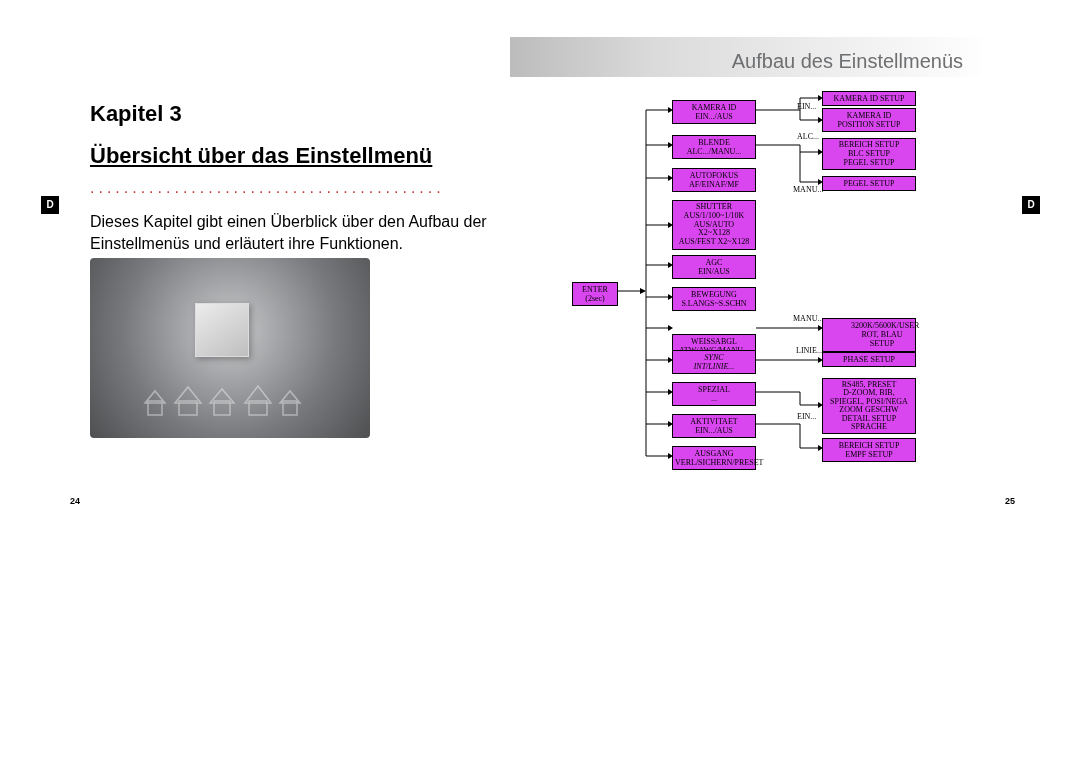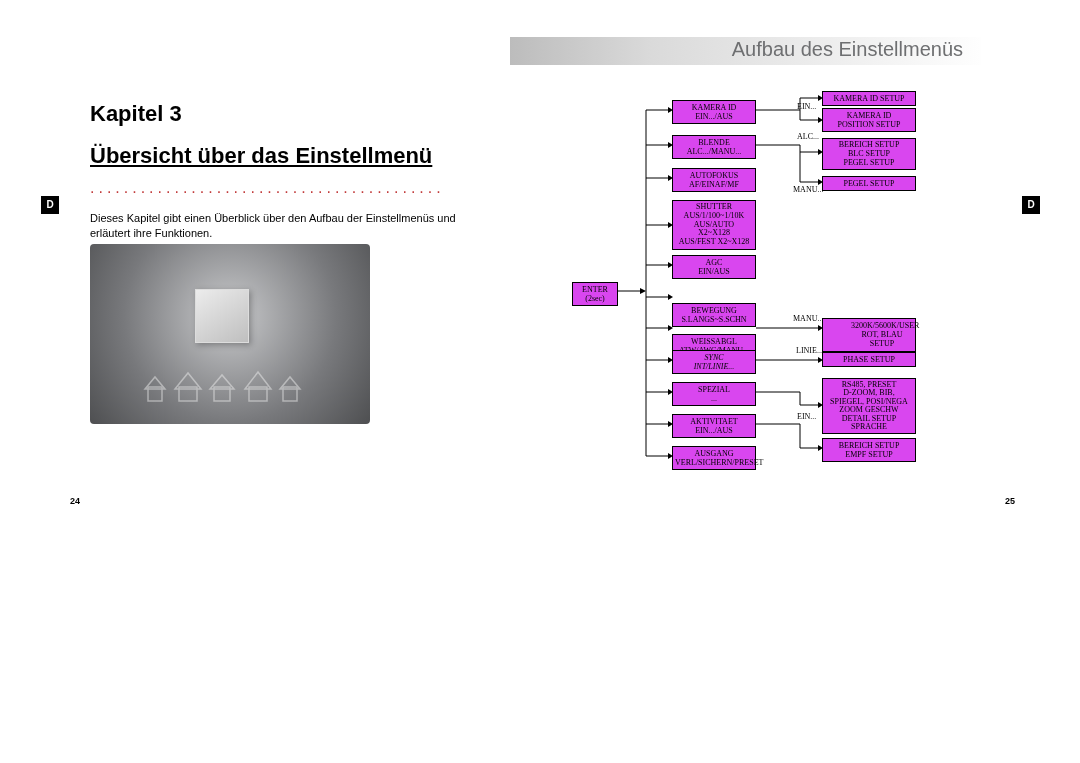--- a/index.html
+++ b/index.html
@@ -34,21 +34,21 @@
     text-decoration: underline;
   }
   .dots {
     font-size: 16px;
     letter-spacing: 4px;
     color: #c23c3c;
     white-space: nowrap;
     margin-bottom: 14px;
   }
   .intro {
-    font-size: 11px;
+    font-size: 16px;
     line-height: 1.4;
     margin-bottom: 3px;
   }
   .side-tab {
     position: absolute;
     top: 196px;
     width: 18px;
     height: 18px;
     background: #000;
     color: #fff;
@@ -83,21 +83,21 @@
     bottom: 20px;
     width: 180px;
     height: 55px;
     opacity: .5;
   }
   .banner {
     position: absolute;
     left: 510px;
     top: 37px;
     width: 471px;
-    height: 28px;
+    height: 40px;
     background: linear-gradient(90deg, #bcbcbc 0%, #dadada 30%, #fefefe 100%);
   }
   .banner-title {
     position: absolute;
     right: 18px;
     bottom: 4px;
     font-size: 20px;
     font-weight: 500;
     color: #6e6f71;
   }
@@ -204,21 +204,21 @@
     <div class="node c1" style="top:192px;">
       <span>ENTER</span><br>
       <span>(2sec)</span>
     </div>
 
     <div class="node c2" style="top:10px;">KAMERA ID<br>EIN.../AUS</div>
     <div class="node c2" style="top:45px;">BLENDE<br>ALC.../MANU...</div>
     <div class="node c2" style="top:78px;">AUTOFOKUS<br>AF/EINAF/MF</div>
     <div class="node c2" style="top:110px; line-height:1.1;">SHUTTER<br>AUS/1/100~1/10K<br>AUS/AUTO<br>X2~X128<br>AUS/FEST X2~X128</div>
     <div class="node c2" style="top:165px;">AGC<br>EIN/AUS</div>
-    <div class="node c2" style="top:213px;">BEWEGUNG<br>S.LANGS~S.SCHN</div>
+    <div class="node c2" style="top:197px;">BEWEGUNG<br>S.LANGS~S.SCHN</div>
     <div class="node c2" style="top:244px;">WEISSABGL<br>ATW/AWC/MANU...</div>
     <div class="node c2" style="top:260px;font-style:italic;">SYNC<br>INT/LINIE...</div>
     <div class="node c2" style="top:292px;">SPEZIAL<br>...</div>
     <div class="node c2" style="top:324px;">AKTIVITAET<br>EIN.../AUS</div>
     <div class="node c2" style="top:356px;">AUSGANG<br>VERL/SICHERN/PRESET</div>
 
     <div class="node c3" style="top:1px;">KAMERA ID SETUP</div>
     <div class="node c3" style="top:18px;">KAMERA ID<br>POSITION SETUP</div>
     <div class="node c3" style="top:48px; line-height:1.1;">BEREICH SETUP<br>BLC SETUP<br>PEGEL SETUP</div>
     <div class="node c3" style="top:86px;">PEGEL SETUP</div>

